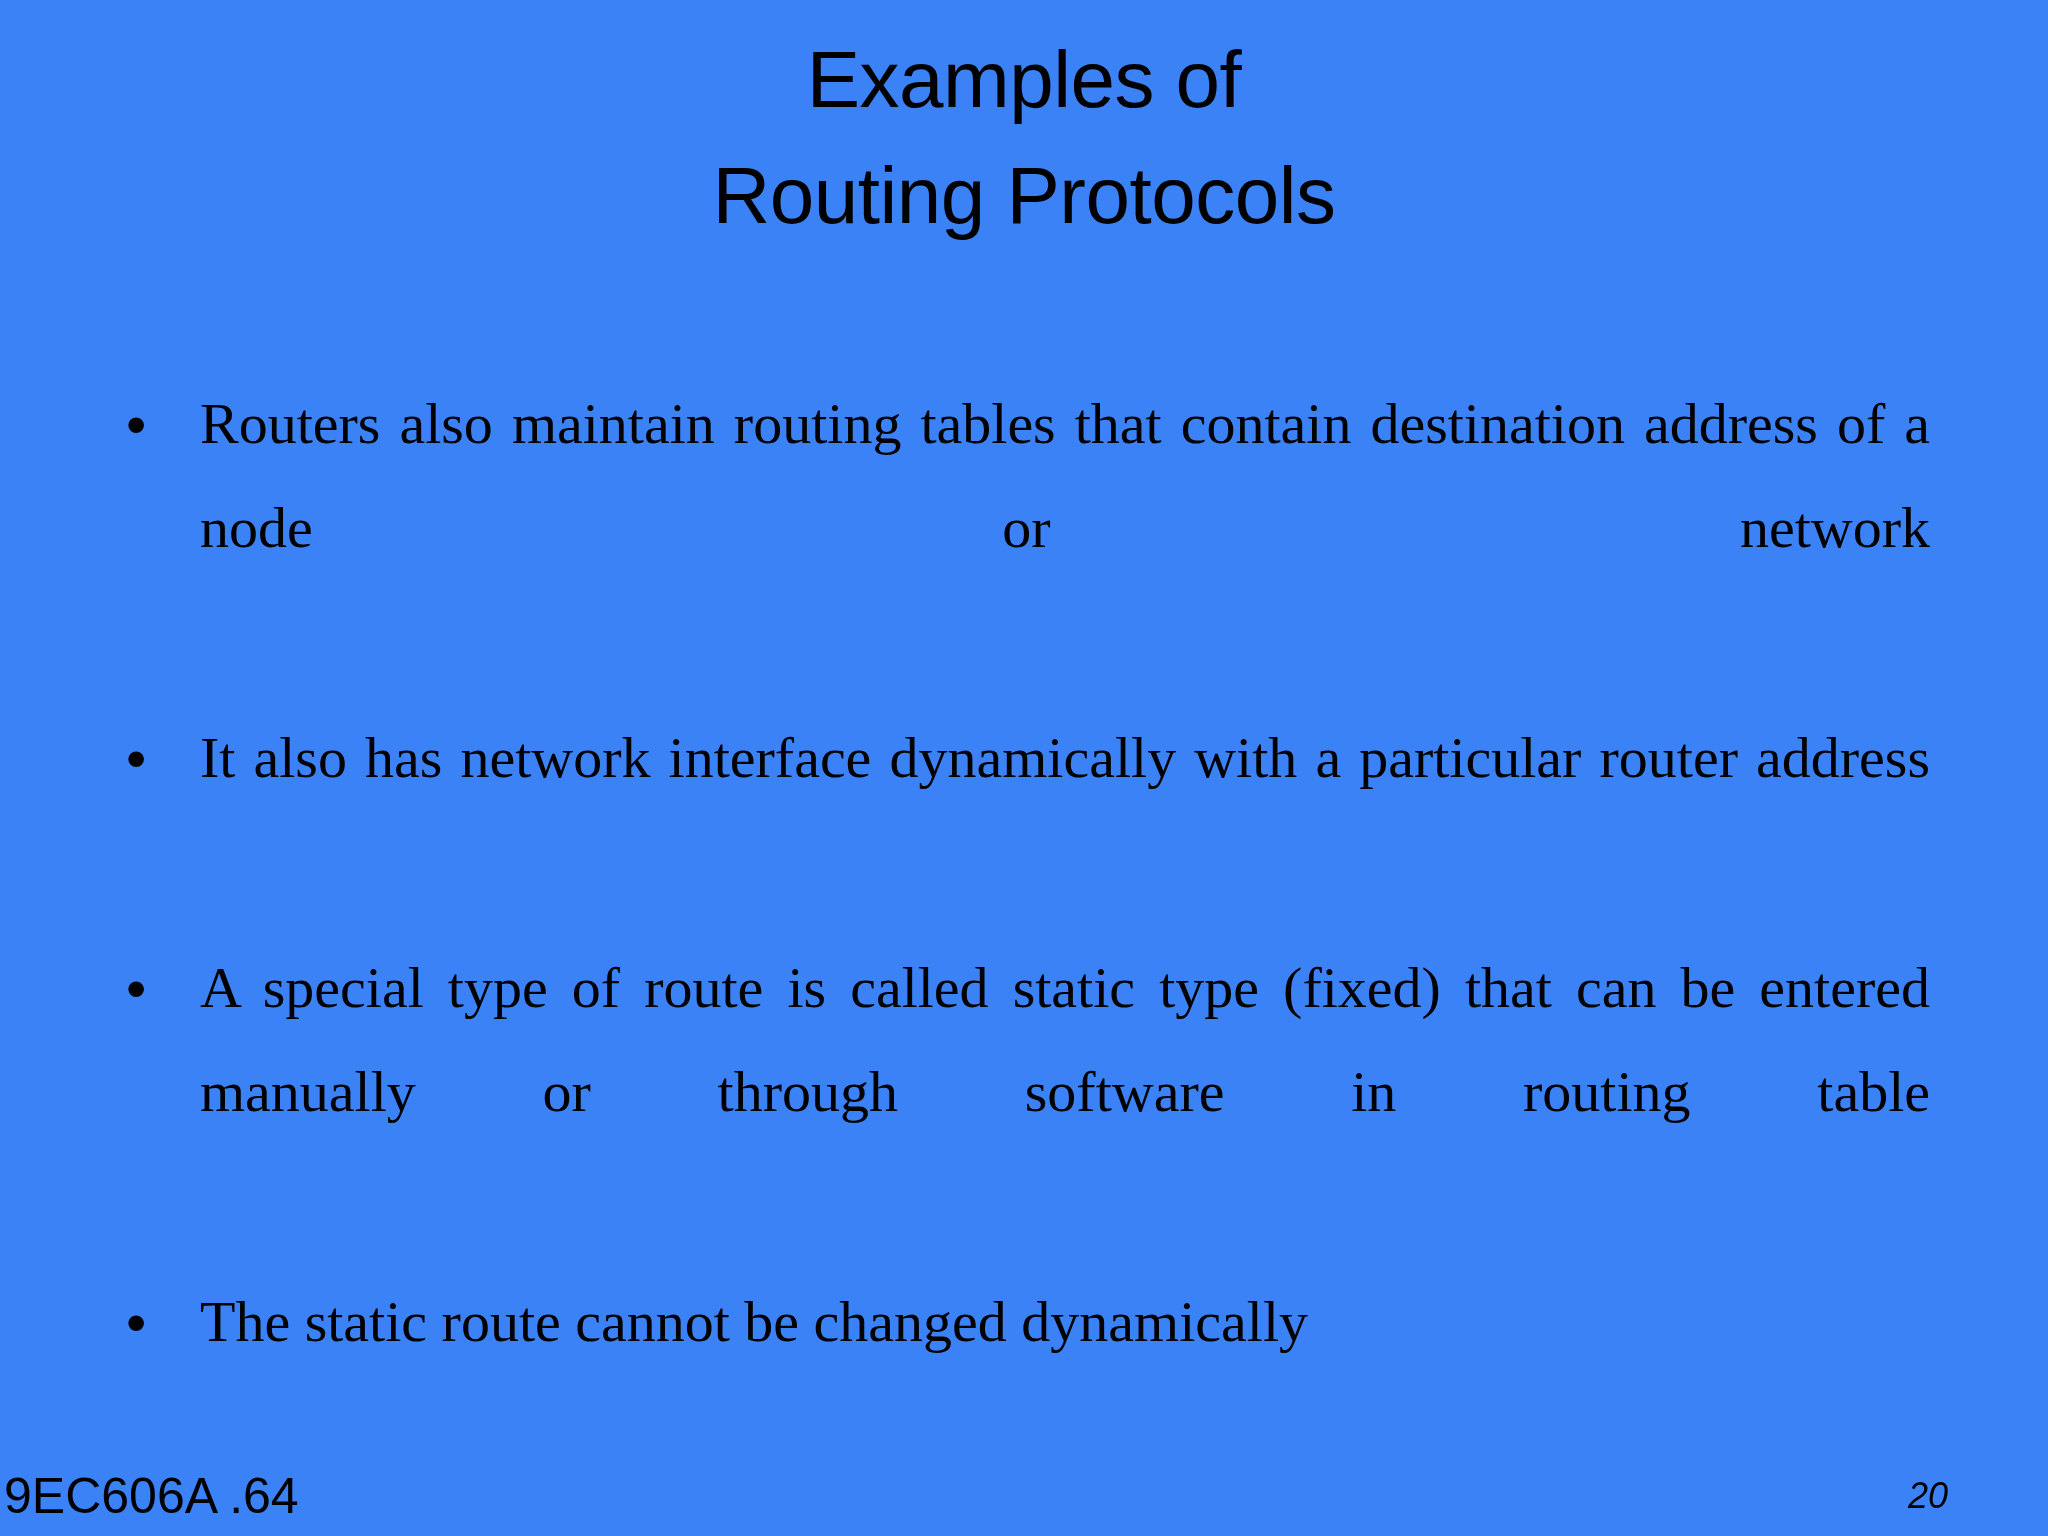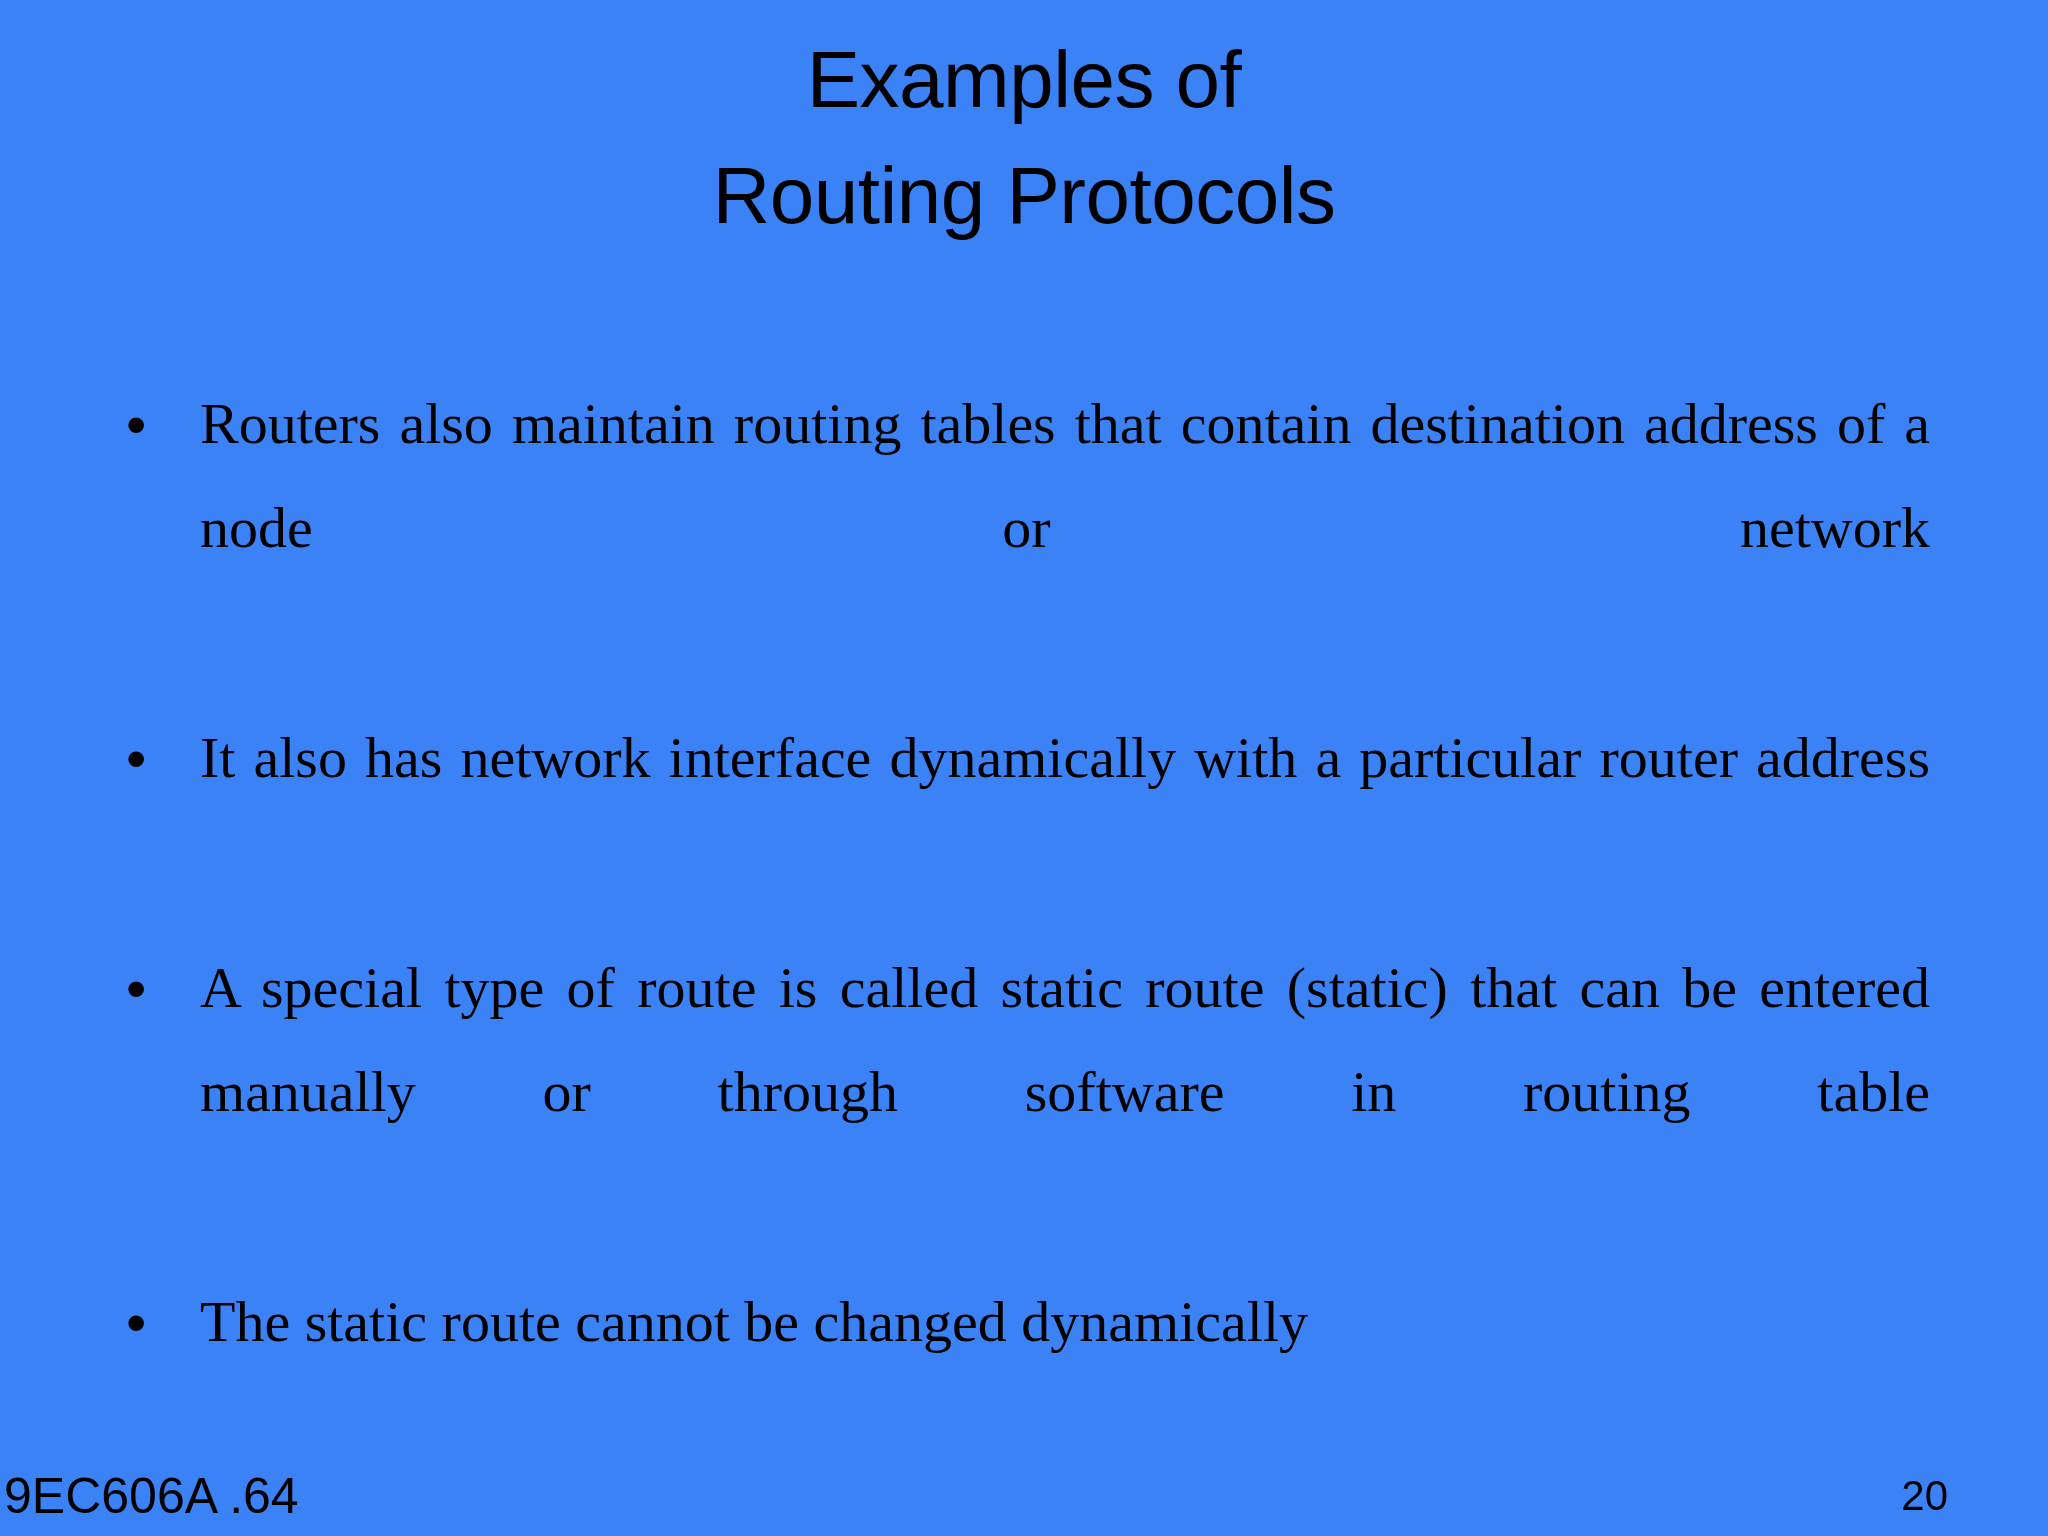--- a/index.html
+++ b/index.html
@@ -109,24 +109,25 @@
     width: 2048px;
     text-align: left;
     font-size: 50px;
     line-height: 52px;
     color: #000000;
   }
   .footer-pagenum {
     position: absolute;
     right: 100px;
     top: 45px;
-    font-size: 42px;
+    font-size: 36px;
     line-height: 52px;
     text-align: right;
     color: #000000;
+    font-style: italic;
   }
 </style>
 </head>
 <body>
 
 <div class="slide">
 
   <div class="slide-title">
     <span class="title-line">Examples of</span>
     <span class="title-line">Routing Protocols</span>
@@ -139,21 +140,21 @@
       <span class="bullet-text">Routers also maintain routing tables that contain destination address of a node or network</span>
     </div>
 
     <div class="bullet-item">
       <span class="bullet-marker">•</span>
       <span class="bullet-text">It also has network interface dynamically with a particular router address</span>
     </div>
 
     <div class="bullet-item">
       <span class="bullet-marker">•</span>
-      <span class="bullet-text">A special type of route is called static route (static) that can be entered manually or through software in routing table</span>
+      <span class="bullet-text">A special type of route is called static type (fixed) that can be entered manually or through software in routing table</span>
     </div>
 
     <div class="bullet-item">
       <span class="bullet-marker">•</span>
       <span class="bullet-text no-justify">The static route cannot be changed dynamically</span>
     </div>
 
   </div>
 
   <div class="footer-center">

